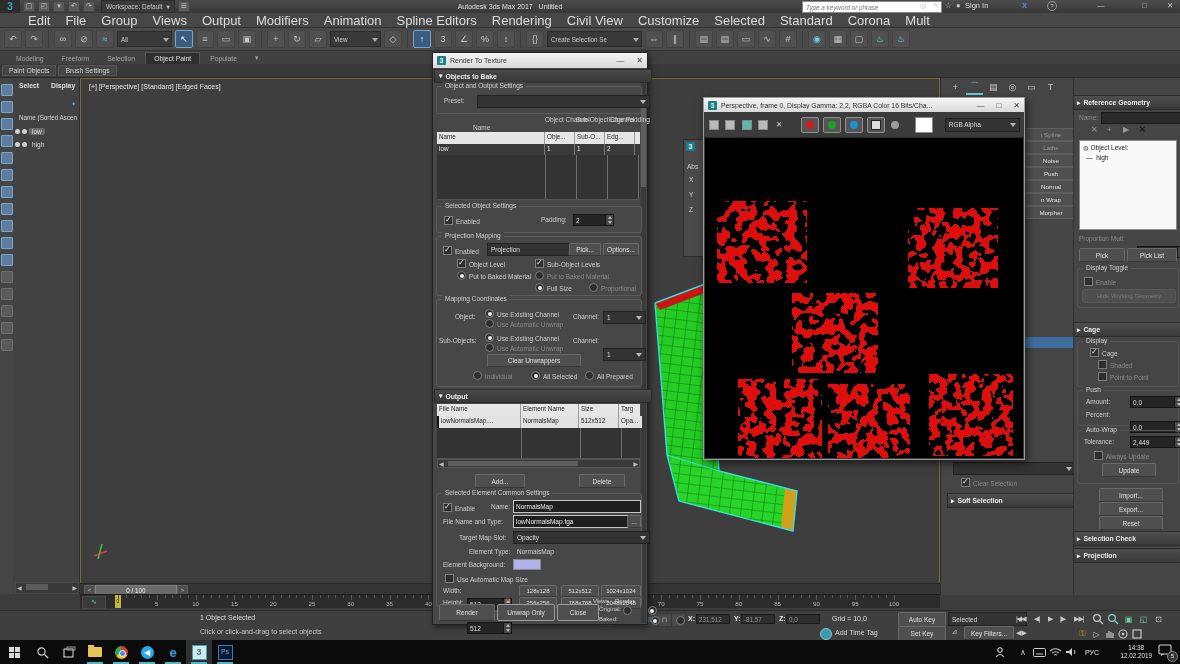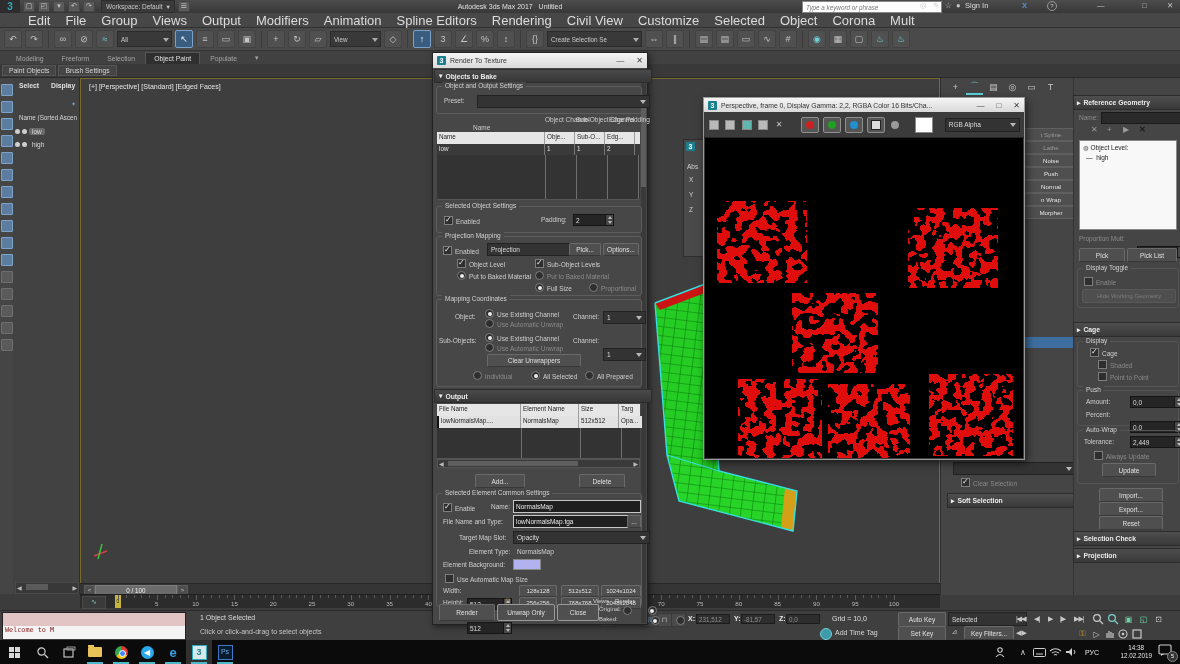--- a/index.html
+++ b/index.html
@@ -221,21 +221,21 @@
       <span class="menu-item">Group</span>
       <span class="menu-item">Views</span>
       <span class="menu-item">Output</span>
       <span class="menu-item">Modifiers</span>
       <span class="menu-item">Animation</span>
       <span class="menu-item">Spline Editors</span>
       <span class="menu-item">Rendering</span>
       <span class="menu-item">Civil View</span>
       <span class="menu-item">Customize</span>
       <span class="menu-item">Selected</span>
-      <span class="menu-item">Object</span>
+      <span class="menu-item">Standard</span>
       <span class="menu-item">Corona</span>
       <span class="menu-item">Mult</span>
     </div>
 
   <div id="toolbar">
     <span class="ticon">↶</span>
     <span class="ticon">↷</span>
     <span class="tsep"></span>
     <span class="ticon">∞</span>
     <span class="ticon">⊘</span>
@@ -840,24 +840,20 @@
       <span class="ticklab" style="left: 581.2px;">70</span>
       <span class="ticklab" style="left: 620px;">75</span>
       <span class="ticklab" style="left: 658.8px;">80</span>
       <span class="ticklab" style="left: 697.6px;">85</span>
       <span class="ticklab" style="left: 736.4px;">90</span>
       <span class="ticklab" style="left: 775.2px;">95</span>
       <span class="ticklab" style="left: 814px;">100</span>
     </div>
 
   <div id="statusbar">
-    <div id="listener">
-      <div class="pink"></div>
-      <div class="white">Welcome to M</div>
-    </div>
     <span class="abs" style="left:200px;top:3px;color:#dcdcdc">1 Object Selected</span>
     <span class="abs" style="left:200px;top:17px;color:#c6c6c6">Click or click-and-drag to select objects</span>
     <span class="stico" style="left:600px;top:2px;color:#6fd0d8">▣</span>
     <span class="stico" style="left:643px;top:2px;color:#7aa2c8">⊞</span>
     <span class="stico" style="left:657px;top:2px">⊓</span>
     <span class="stico" style="left:671px;top:2px">◇</span>
     <span class="abs" style="left:688px;top:4px;color:#e8e8e8;font-weight:bold">X:</span>
     <div class="coordf" style="left:696px">231,512</div>
     <span class="abs" style="left:734px;top:4px;color:#e8e8e8;font-weight:bold">Y:</span>
     <div class="coordf" style="left:741px">-81,57</div>

